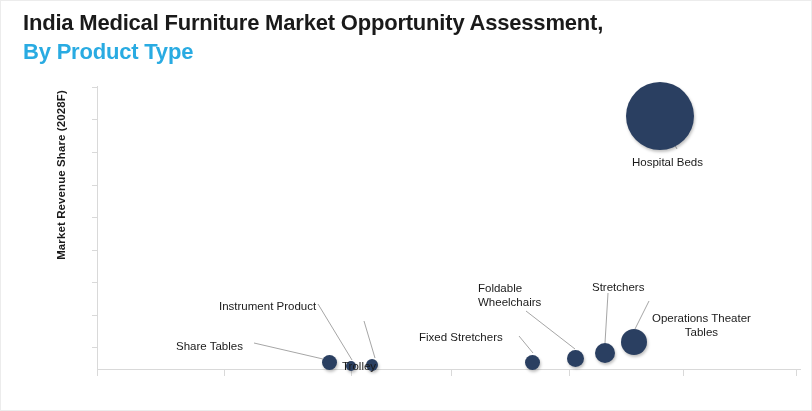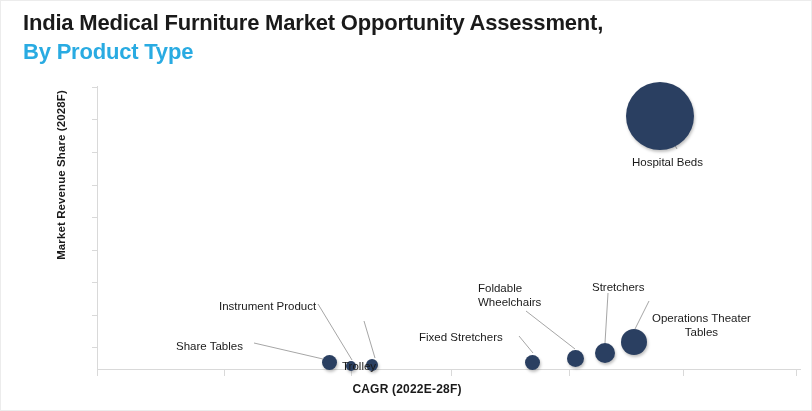--- a/index.html
+++ b/index.html
@@ -152,21 +152,20 @@
       <div class="tick-x" style="left: 96px;"></div>
       <div class="tick-x" style="left: 223px;"></div>
       <div class="tick-x" style="left: 350px;"></div>
       <div class="tick-x" style="left: 450px;"></div>
       <div class="tick-x" style="left: 568px;"></div>
       <div class="tick-x" style="left: 682px;"></div>
       <div class="tick-x" style="left: 795px;"></div>
     </div>
 
   <div class="ylabel">Market Revenue Share (2028F)</div>
-  <div class="xlabel">CAGR (2022E-28F)</div>
 
   <svg class="leaders" id="leader-svg" viewBox="0 0 812 411" xmlns="http://www.w3.org/2000/svg">
       <line x1="253" y1="342" x2="322" y2="358" stroke="#a6a6a6" stroke-width="1"></line>
       <line x1="317" y1="303" x2="351" y2="359" stroke="#a6a6a6" stroke-width="1"></line>
       <line x1="363" y1="320" x2="374" y2="357" stroke="#a6a6a6" stroke-width="1"></line>
       <line x1="518" y1="335" x2="532" y2="352" stroke="#a6a6a6" stroke-width="1"></line>
       <line x1="525" y1="310" x2="574" y2="348" stroke="#a6a6a6" stroke-width="1"></line>
       <line x1="607" y1="292" x2="604" y2="342" stroke="#a6a6a6" stroke-width="1"></line>
       <line x1="648" y1="300" x2="634" y2="328" stroke="#a6a6a6" stroke-width="1"></line>
       <line x1="655" y1="110" x2="676" y2="148" stroke="#a6a6a6" stroke-width="1"></line>

